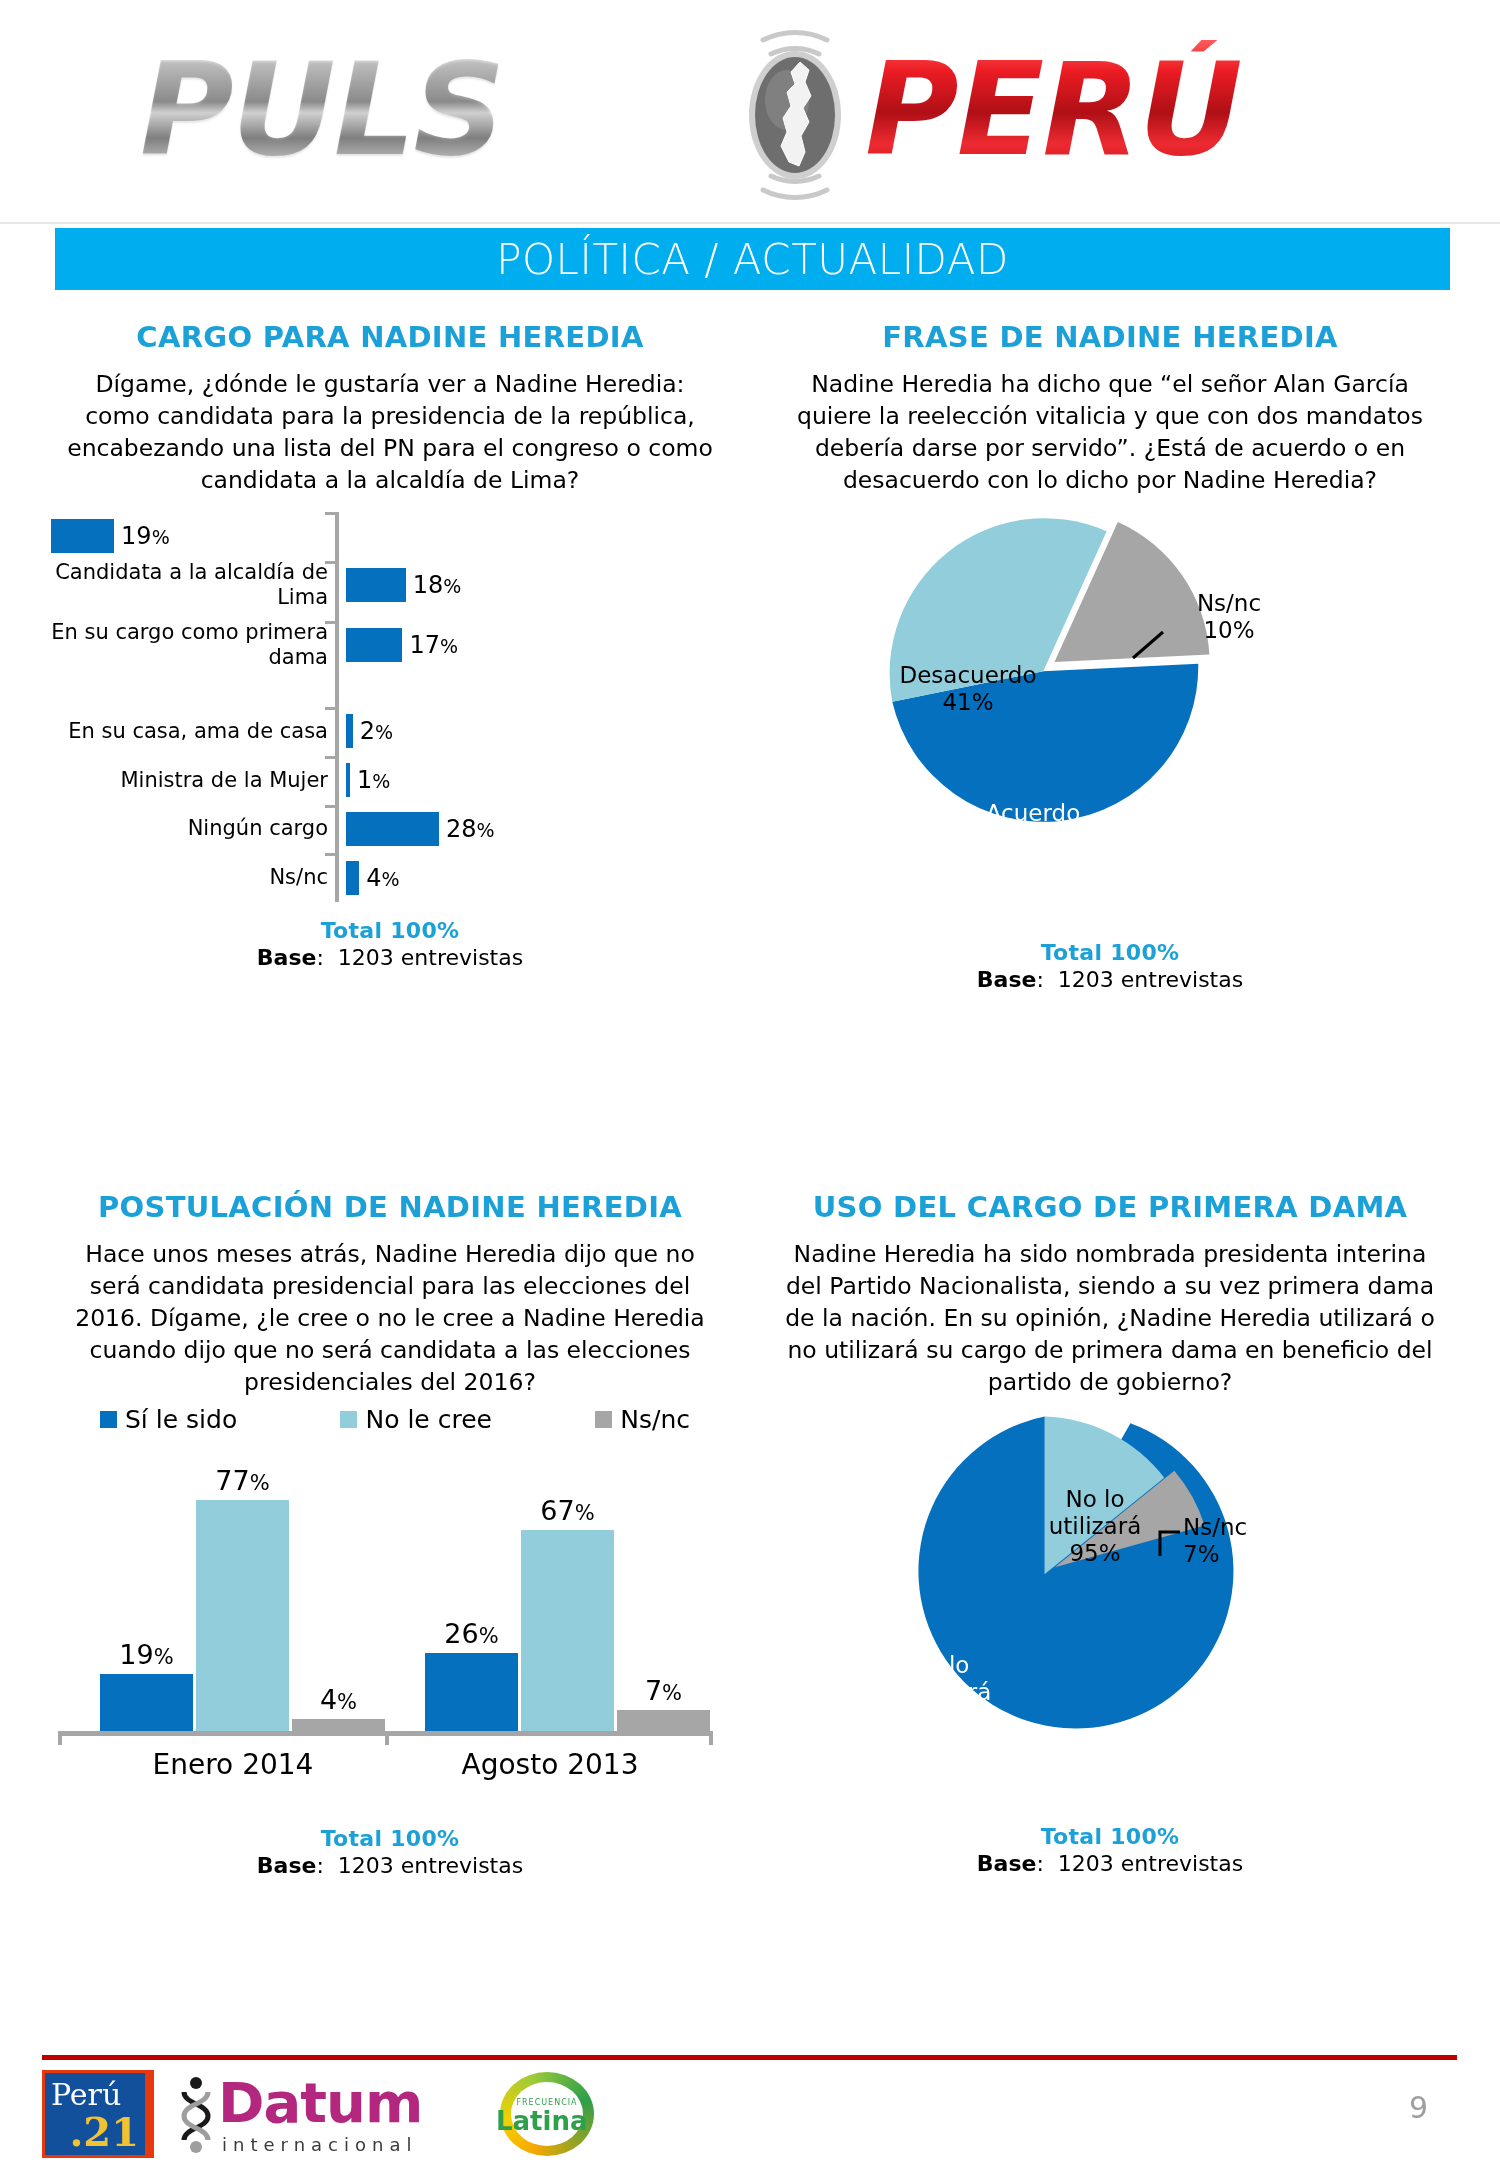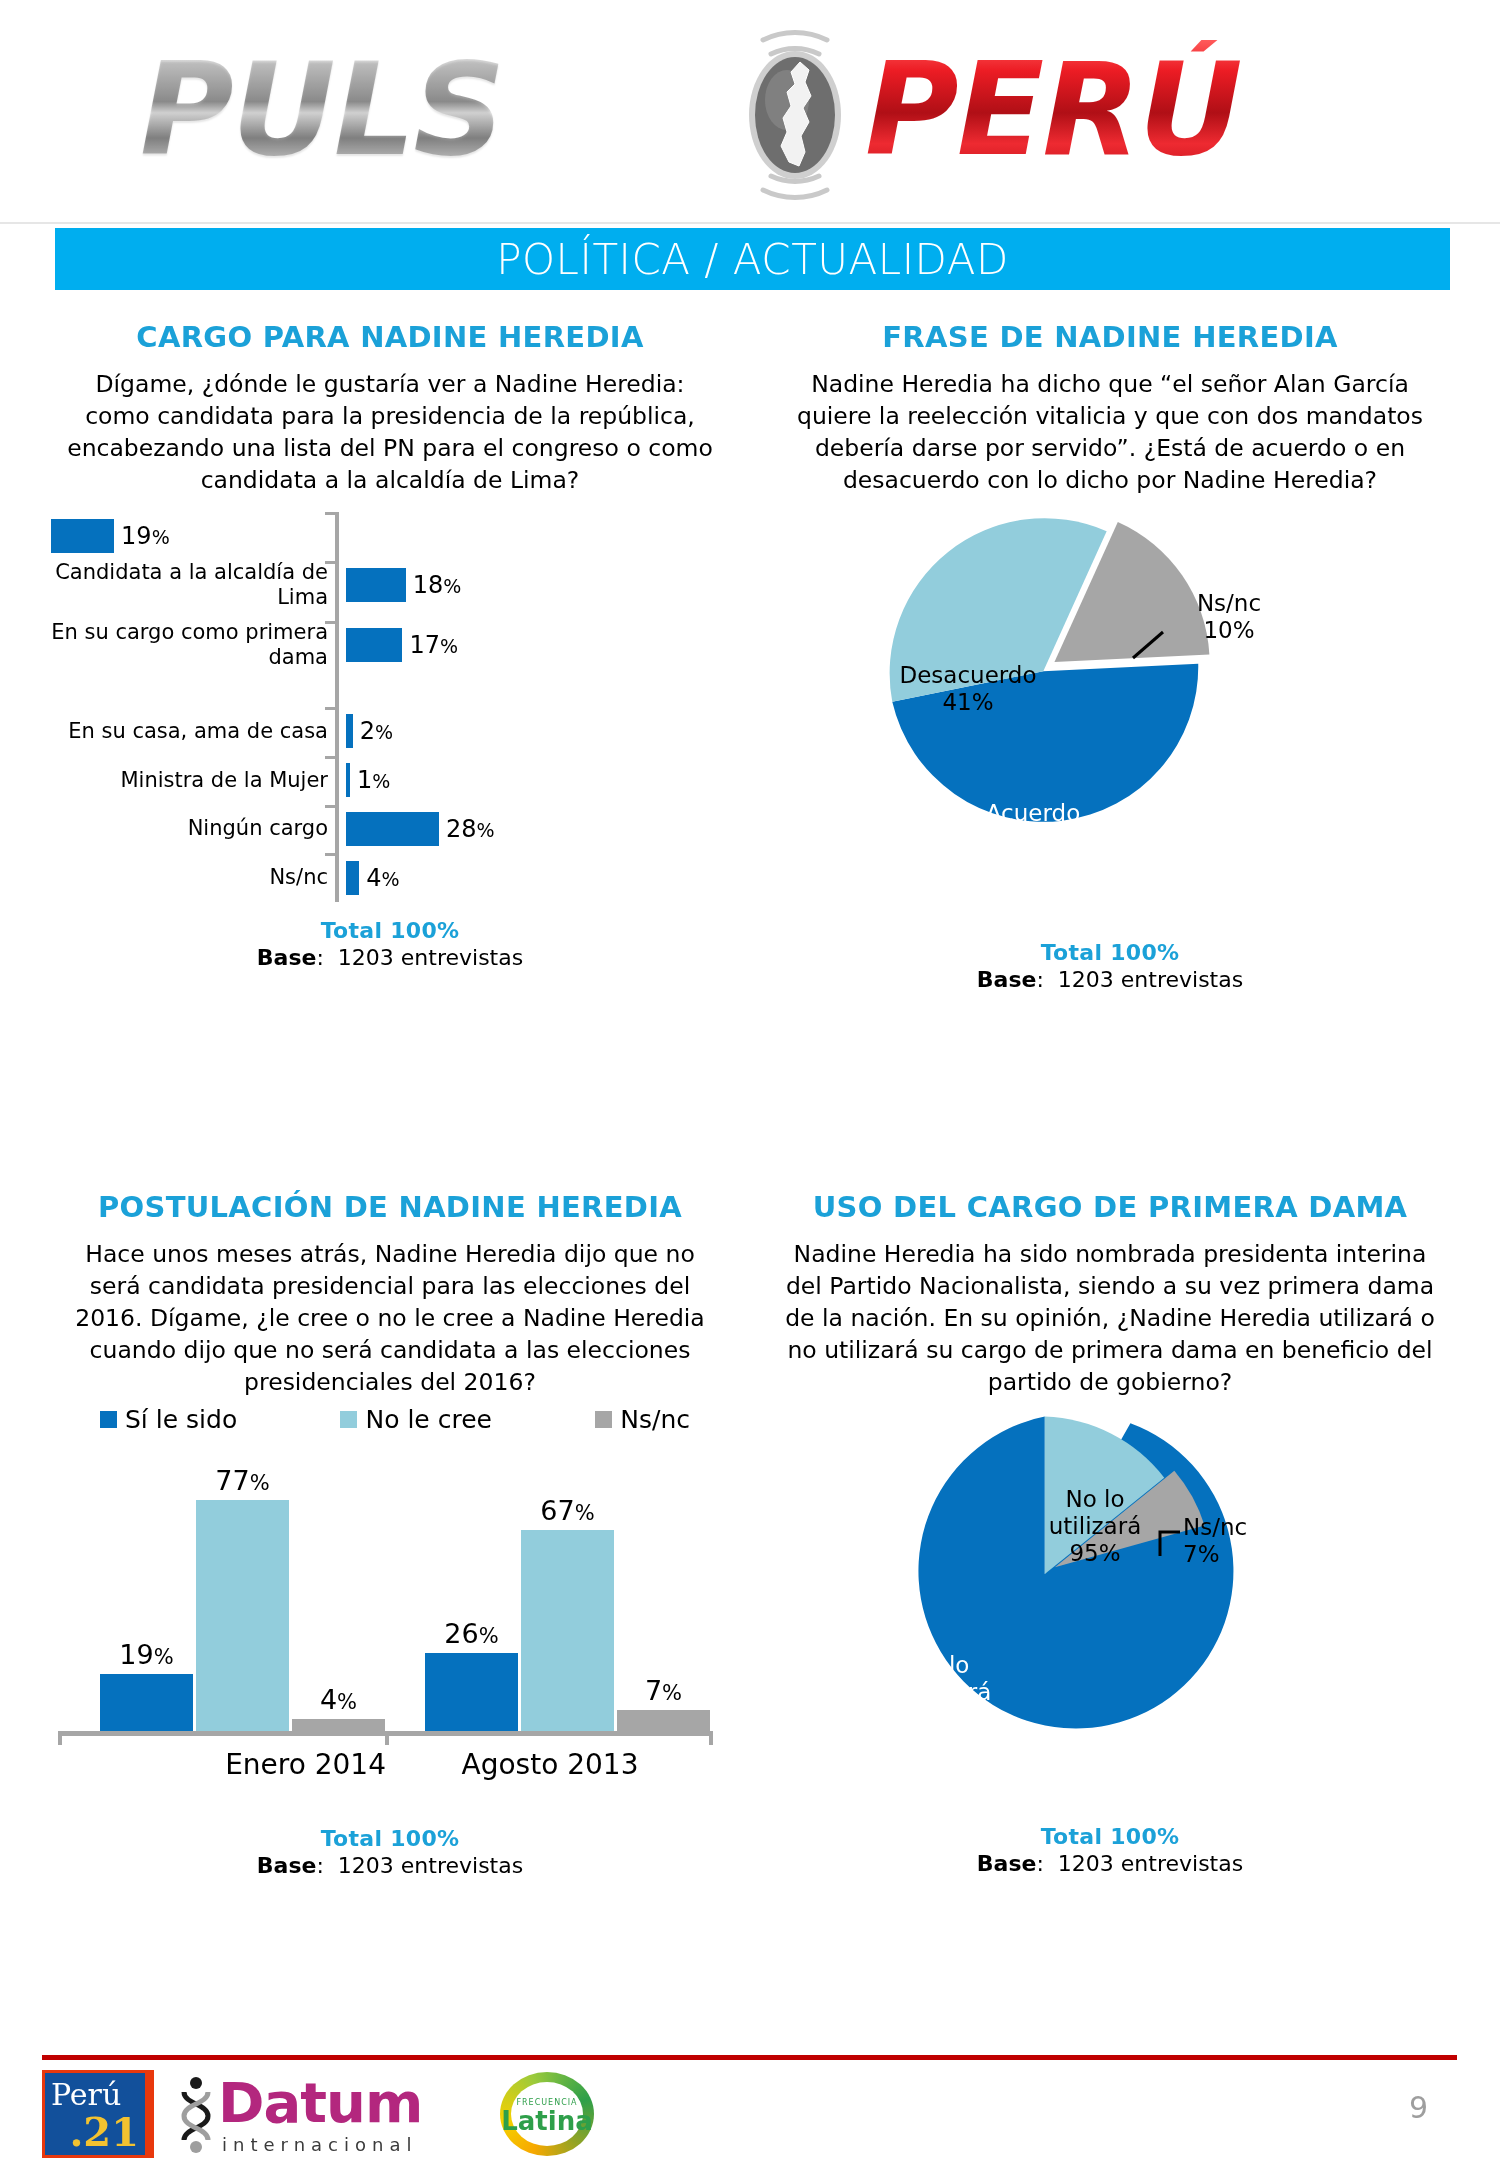--- a/index.html
+++ b/index.html
@@ -328,21 +328,20 @@
     text-align: center;
     font-size: 8px;
     letter-spacing: 1px;
     color: #2E9F4A;
     z-index: 3;
   }
   #latina-word {
     position: absolute;
     left: 0; top: 36px;
     width: 102px;
-    text-align: center;
     font-size: 26px;
     font-weight: bold;
     color: #2E9F4A;
     z-index: 3;
   }
   #page-number {
     position: absolute;
     right: 72px; top: 2090px;
     font-size: 30px;
     color: #9E9E9E;
@@ -516,21 +515,21 @@
         <div class="col-val" style="left: 212px; width: 93px; bottom: 16px;"><span>4</span><span class="pct">%</span></div>
         <div class="col-bar" style="left: 345px; width: 93px; height: 78px; background: rgb(5, 113, 190);"></div>
         <div class="col-val" style="left: 345px; width: 93px; bottom: 82px;"><span>26</span><span class="pct">%</span></div>
         <div class="col-bar" style="left: 441px; width: 93px; height: 201px; background: rgb(146, 205, 220);"></div>
         <div class="col-val" style="left: 441px; width: 93px; bottom: 205px;"><span>67</span><span class="pct">%</span></div>
         <div class="col-bar" style="left: 537px; width: 93px; height: 21px; background: rgb(166, 166, 166);"></div>
         <div class="col-val" style="left: 537px; width: 93px; bottom: 25px;"><span>7</span><span class="pct">%</span></div>
       </div>
     <div id="col-baseline"></div>
   <div class="col-cat-tick" style="left: 18px;"></div>
-      <div class="col-cat" style="left: 56px; width: 290px; text-align: right;">Enero 2014</div>
+      <div class="col-cat" style="left: 48px; width: 290px;">Enero 2014</div>
       <div class="col-cat-tick" style="left: 345px;"></div>
       <div class="col-cat" style="left: 365px; width: 290px;">Agosto 2013</div>
       <div class="col-cat-tick" style="left: 669px;"></div>
     </div>
 
   <div class="q-footer" style="margin-top:44px;">
     <div class="total-line">Total 100%</div>
     <div class="base-line">
       <b>Base</b><span>:&nbsp;&nbsp;</span><span>1203 entrevistas</span>
     </div>

